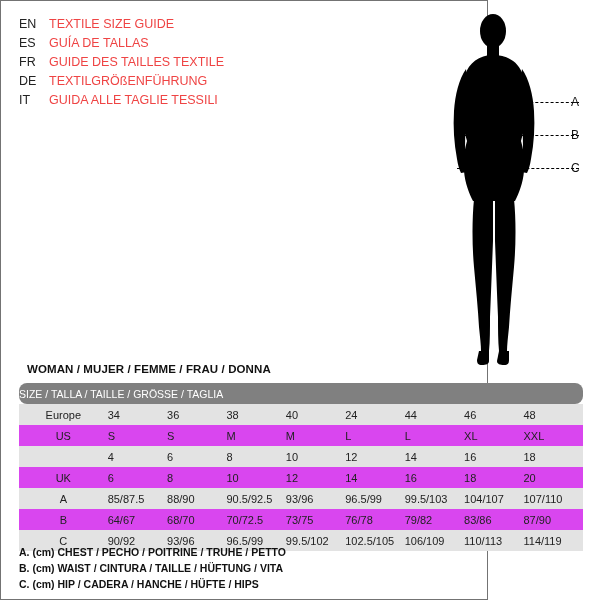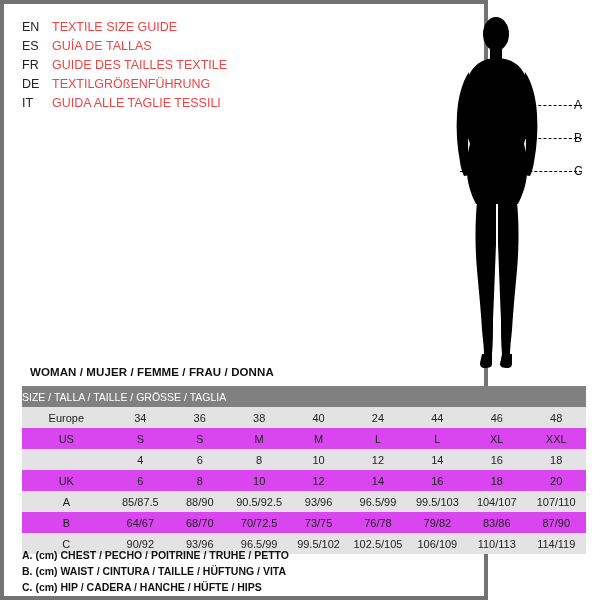--- a/index.html
+++ b/index.html
@@ -12,21 +12,21 @@
     background: #ffffff;
     font-family: "Liberation Sans", sans-serif;
     color: #1a1a1a;
     overflow: hidden;
   }
   .page {
     position: relative;
     width: 488px;
     height: 600px;
     box-sizing: border-box;
-    border: 4px solid #737373;
+    border: 1px solid #737373;
   }
 
   
   .lang-block {
     position: absolute;
     left: 18px;
     top: 16px;
     width: 300px;
   }
   .lang-row {
@@ -92,34 +92,35 @@
   table.size-table td {
     padding: 2px 0 2px 0;
     height: 17px;
   }
   .row-head td {
     background: #808080;
     color: #ffffff;
     font-weight: normal;
     font-size: 10.5px;
     padding-left: 6px;
+    border-radius: 8px;
   }
   .row-alt td {
     background: #e3e3e3;
   }
   .row-plain td {
     background: #d946ef;
   }
   td.label-col {
     width: 88px;
     padding-left: 6px;
     text-align: center;
   }
   td.val {
-    text-align: center;
+    text-align: left;
     width: 59px;
   }
 
   
   .footnotes {
     position: absolute;
     left: 18px;
     top: 543px;
     width: 560px;
   }

